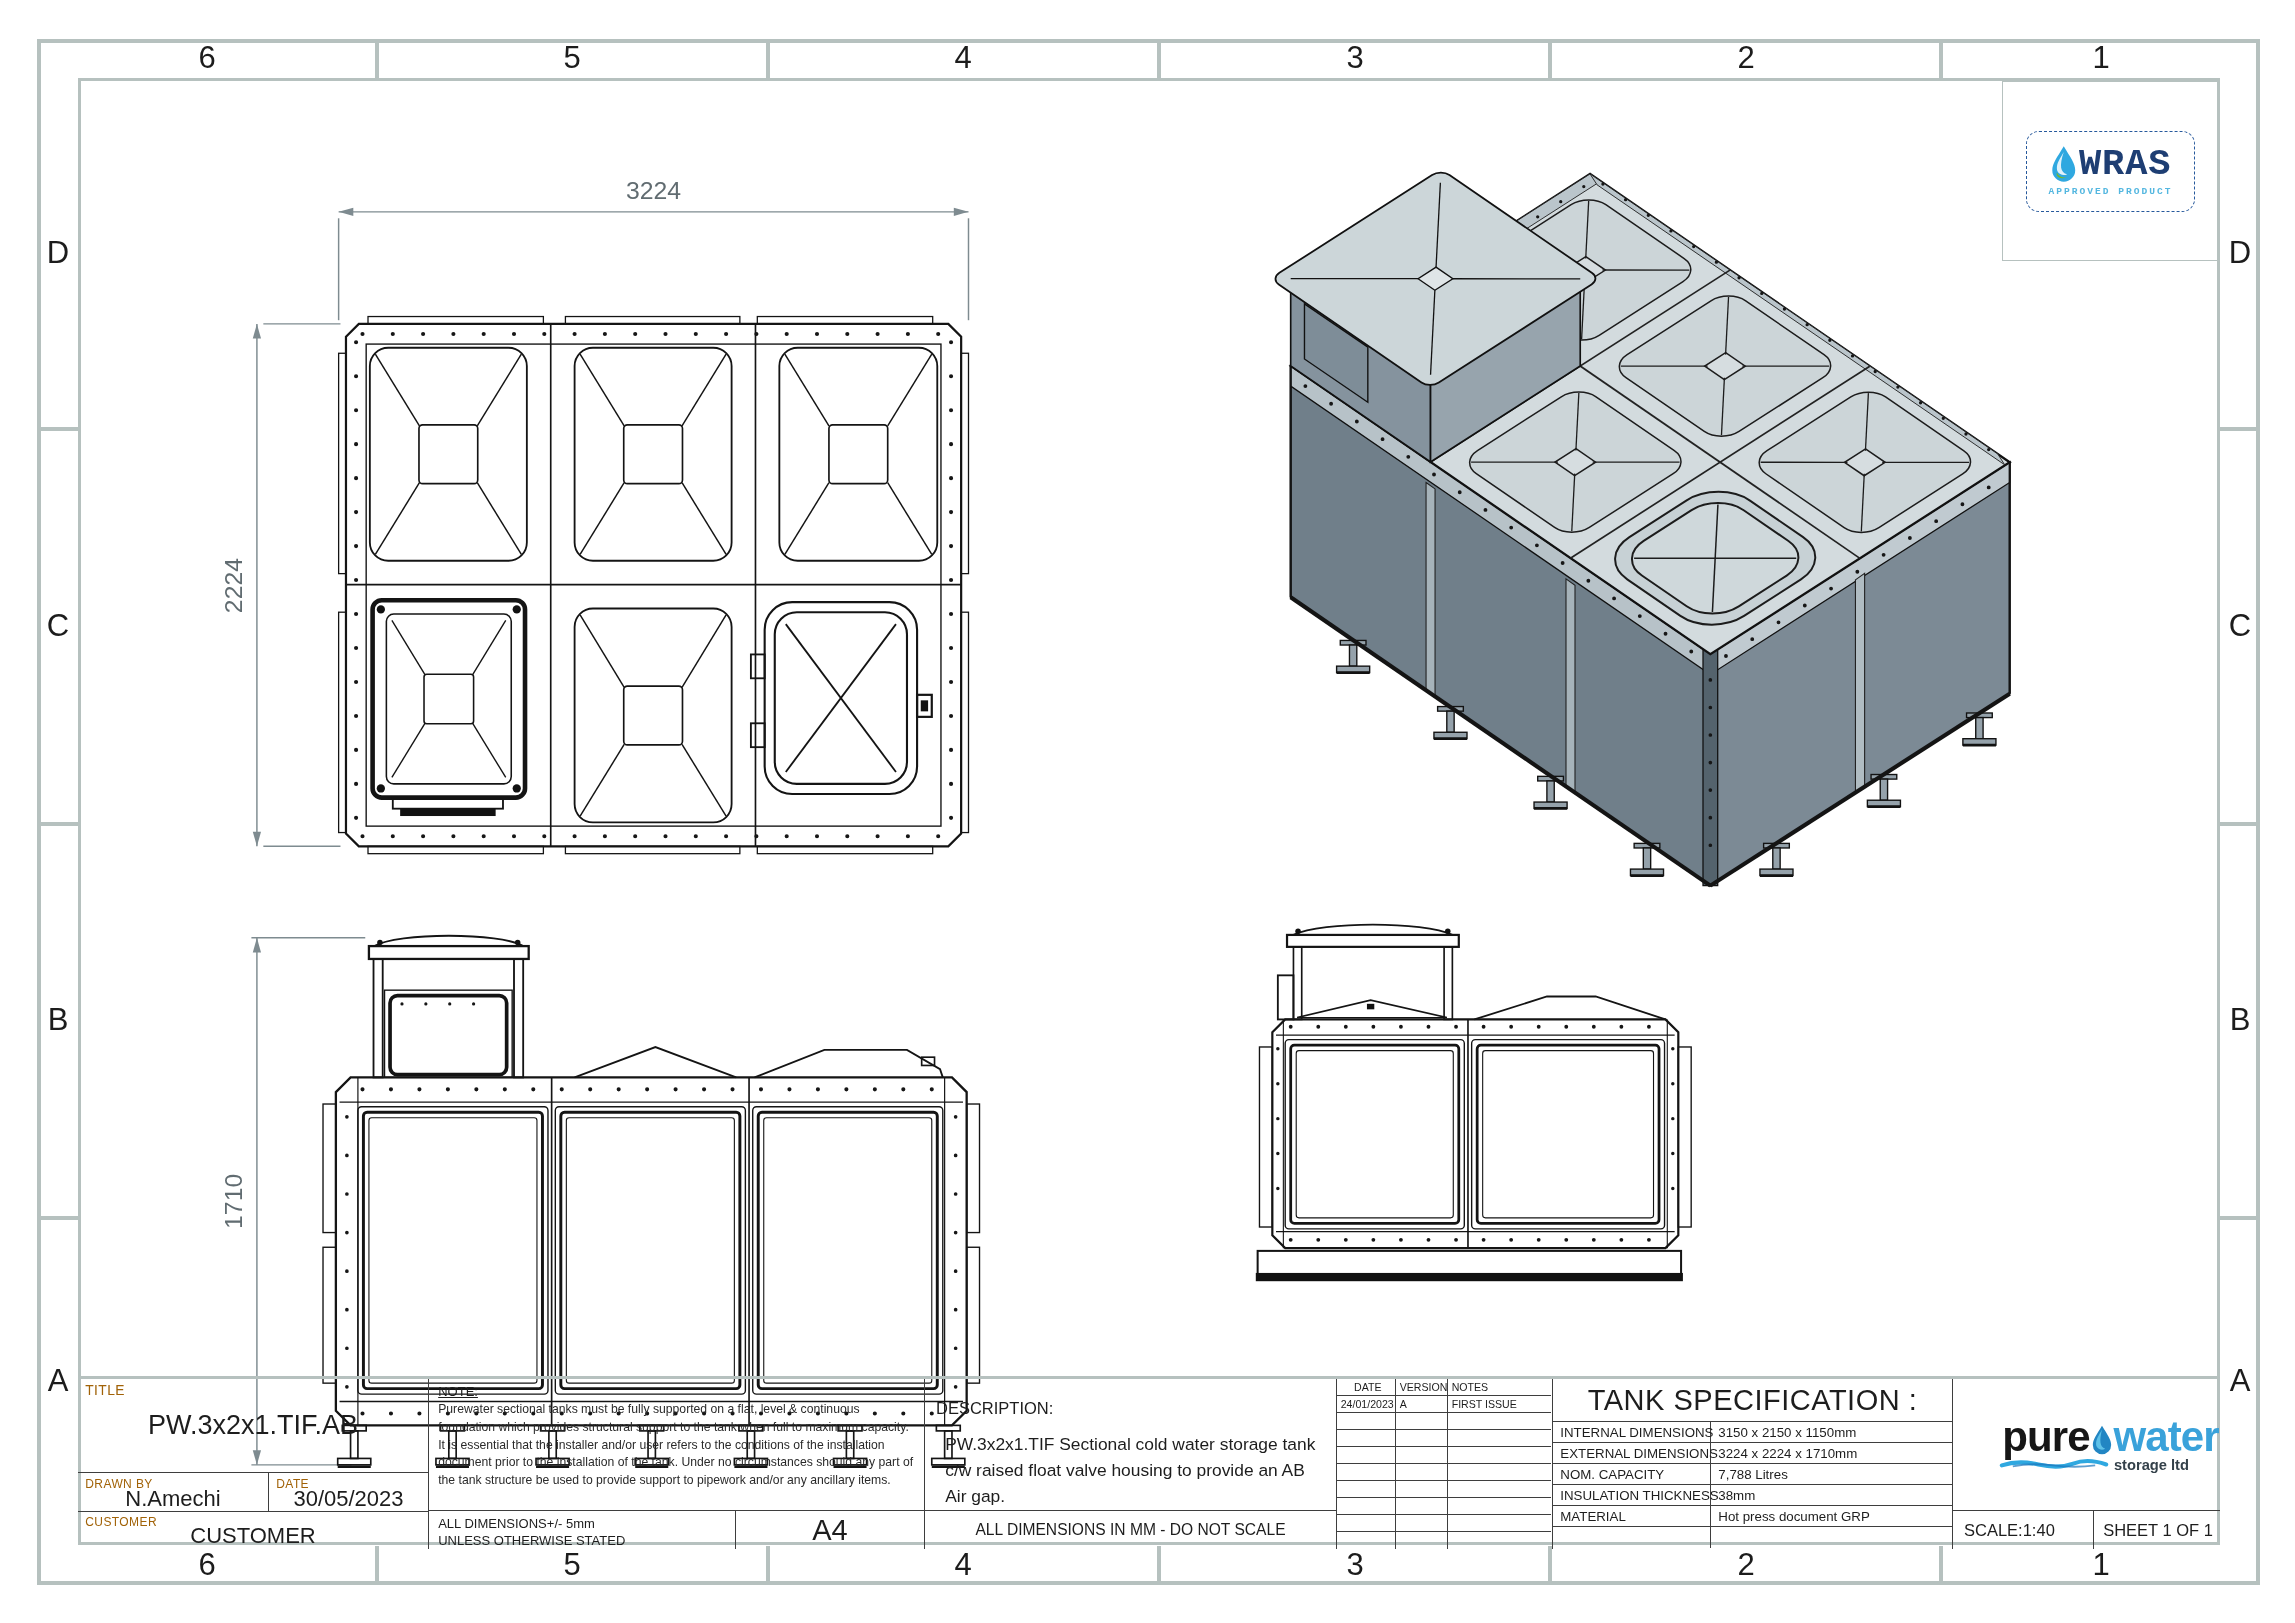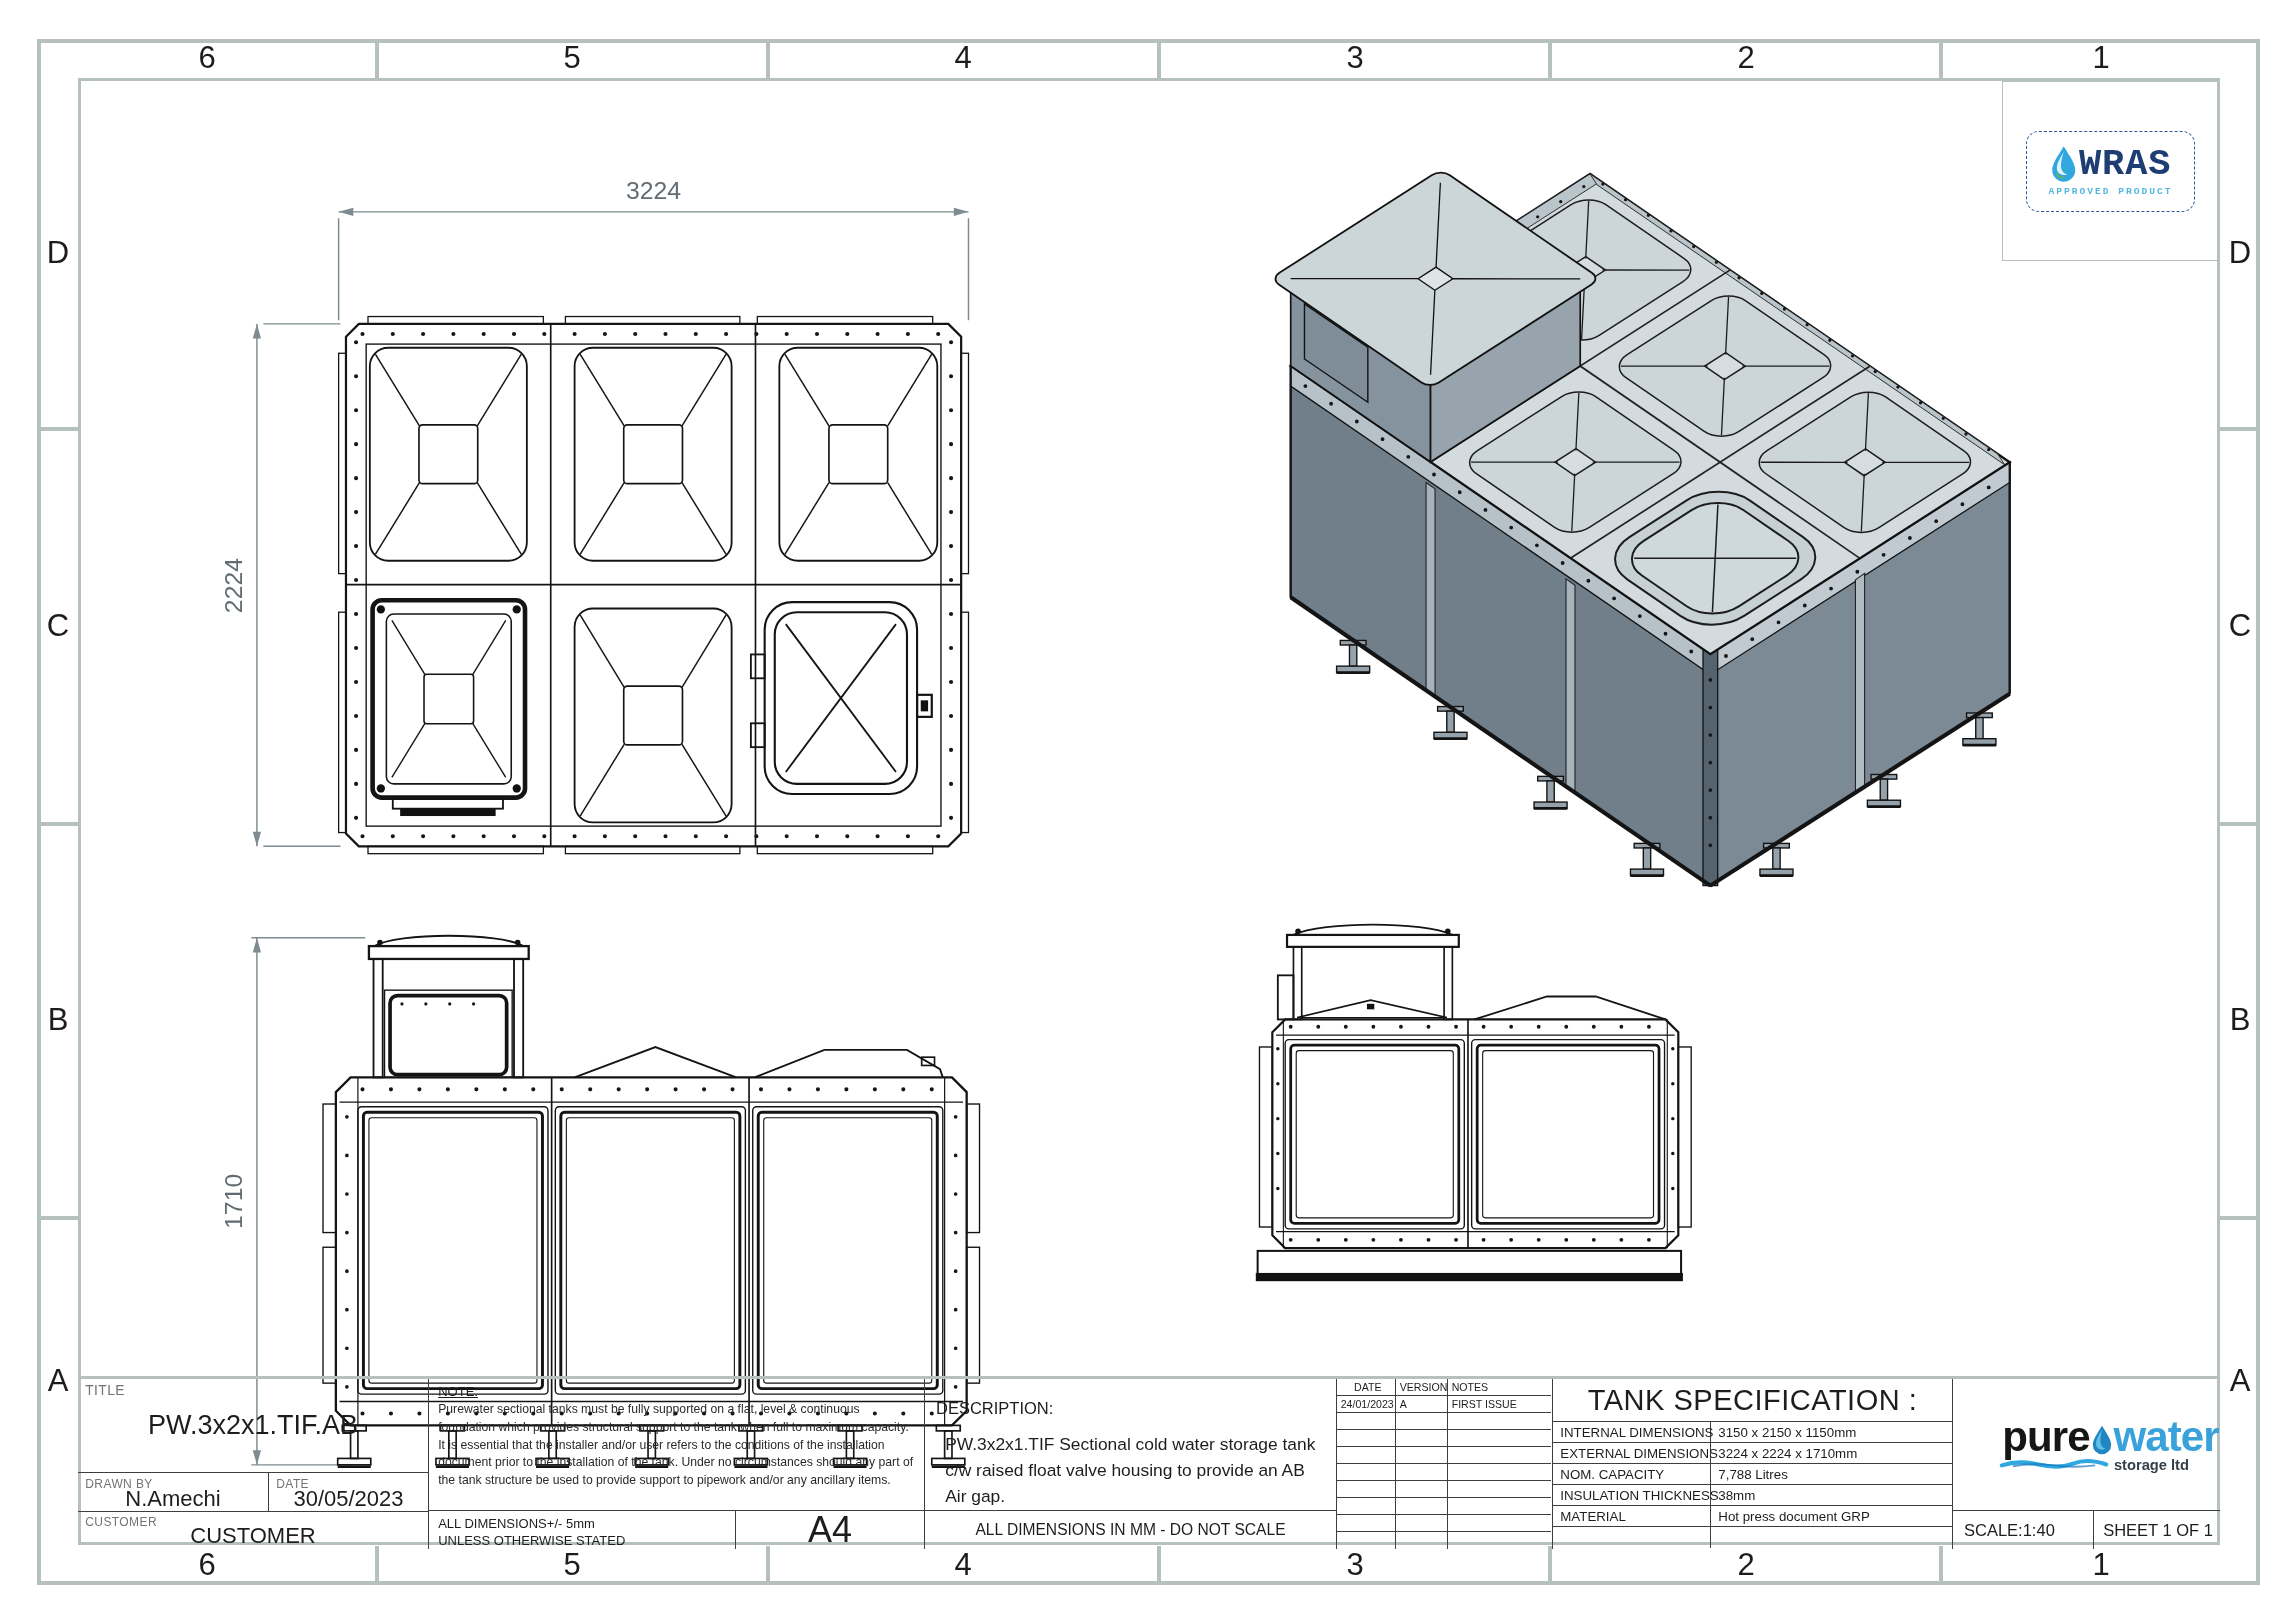--- a/index.html
+++ b/index.html
@@ -12,21 +12,21 @@
   svg .ln{stroke:#141414;fill:none;}
   svg .dots{stroke:#161616;stroke-linecap:round;fill:none;}
   svg .dim{stroke:#7e8b90;fill:none;stroke-width:1.6;}
   svg .dimtxt{fill:#616c71;font-size:27px;font-family:"Liberation Sans",sans-serif;}
   svg .arr{fill:#7e8b90;stroke:none;}
   .iso-g *{vector-effect:non-scaling-stroke;}
   
   .tb{position:absolute;left:78px;top:1376px;width:2142px;height:170px;box-sizing:border-box;
       border-top:3.7px solid #b6c1bf;color:#1d1d1d;}
   .cell{position:absolute;box-sizing:border-box;border-right:1.4px solid #3e3e3e;border-bottom:1.4px solid #3e3e3e;}
-  .cap{position:absolute;top:3.7px;left:7.3px;font-size:13.8px;letter-spacing:0.4px;color:#737373;}
+  .cap{position:absolute;top:3.7px;left:7.3px;font-size:13.8px;letter-spacing:0.4px;color:#a16207;}
   .vcenter{display:flex;align-items:center;justify-content:center;height:100%;}
   .rev-row{display:grid;grid-template-columns:59px 52px 103px;height:17px;box-sizing:border-box;}
   .rev-row > div{box-sizing:border-box;border-right:0.9px solid #3e3e3e;border-bottom:0.9px solid #3e3e3e;
       font-size:10.6px;display:flex;align-items:center;padding-left:3.7px;white-space:nowrap;overflow:hidden;}
   .rev-row > div:last-child{border-right:none;}
   .spec-row{display:grid;grid-template-columns:158px 1fr;height:21px;box-sizing:border-box;border-bottom:0.9px solid #3e3e3e;}
   .spec-row > div{display:flex;align-items:center;font-size:13.3px;box-sizing:border-box;padding-left:7.3px;white-space:nowrap;}
   .spec-row .sl{border-right:0.9px solid #3e3e3e;}
   .wras-box{position:absolute;left:2002px;top:81px;width:217px;height:180px;box-sizing:border-box;
       border:1.8px solid #b6c1bf;display:flex;align-items:center;justify-content:center;font-family:Liberation Mono, monospace;}
@@ -503,21 +503,21 @@
     </div>
 
     <div class="cell" style="left:351px;top:132px;width:307px;height:38px;border-bottom:none;">
       <div style="padding:3.7px 0 0 9.2px;font-size:13px;line-height:1.35;">
         <div>ALL DIMENSIONS+/- 5mm</div>
         <div>UNLESS OTHERWISE STATED</div>
       </div>
     </div>
 
     <div class="cell" style="left:658px;top:132px;width:189px;height:38px;border-bottom:none;">
-      <div class="vcenter" style="font-size:36px;text-align:center;">A4</div>
+      <div class="vcenter" style="font-size:29px;text-align:center;">A4</div>
     </div>
 
     <div class="cell" style="left:847px;top:0;width:412px;height:132px;">
       <div style="padding:20px 11px 0 11px;">
         <div style="font-size:16.5px;">DESCRIPTION:</div>
         <div style="font-size:17.4px;line-height:1.5;margin-top:13px;padding-left:9.2px;">PW.3x2x1.TIF Sectional cold water storage tank c/w raised float valve housing to provide an AB Air gap.</div>
       </div>
     </div>
 
     <div class="cell" style="left:847px;top:132px;width:412px;height:38px;border-bottom:none;">

